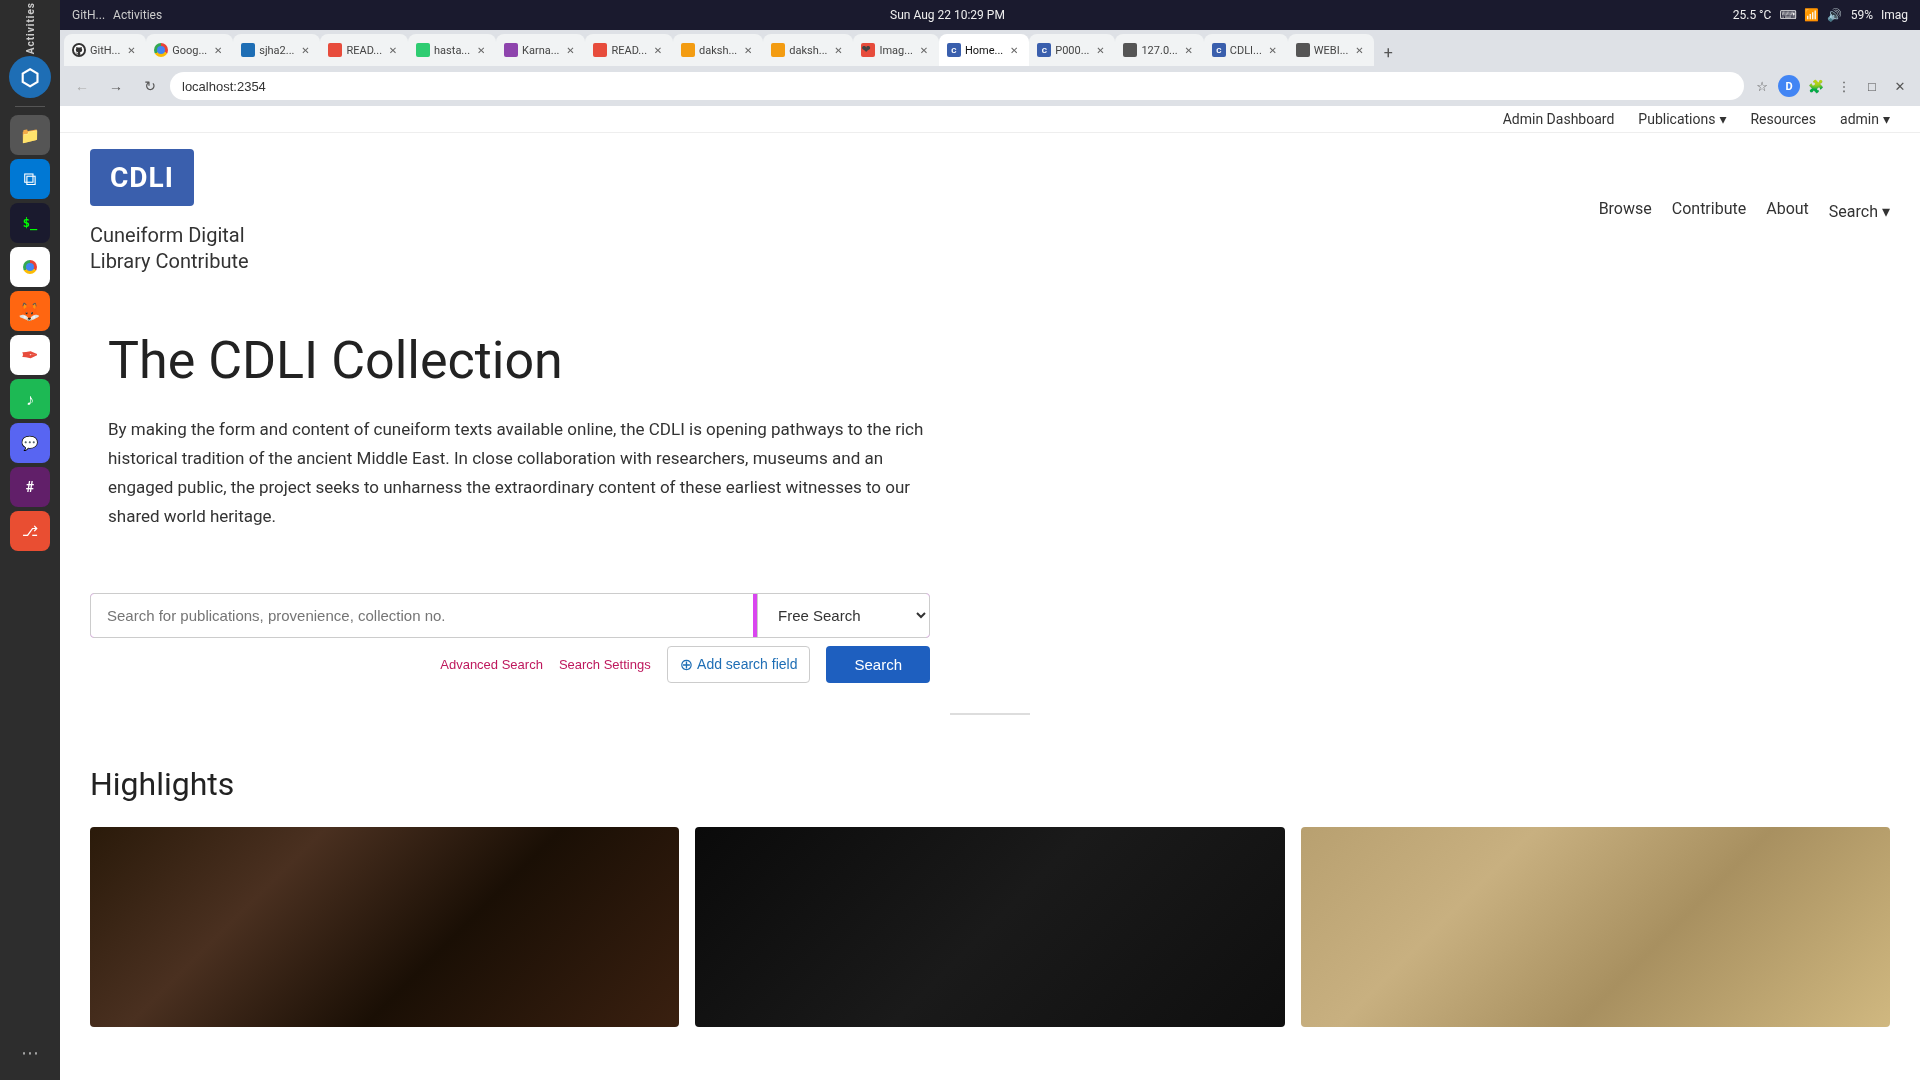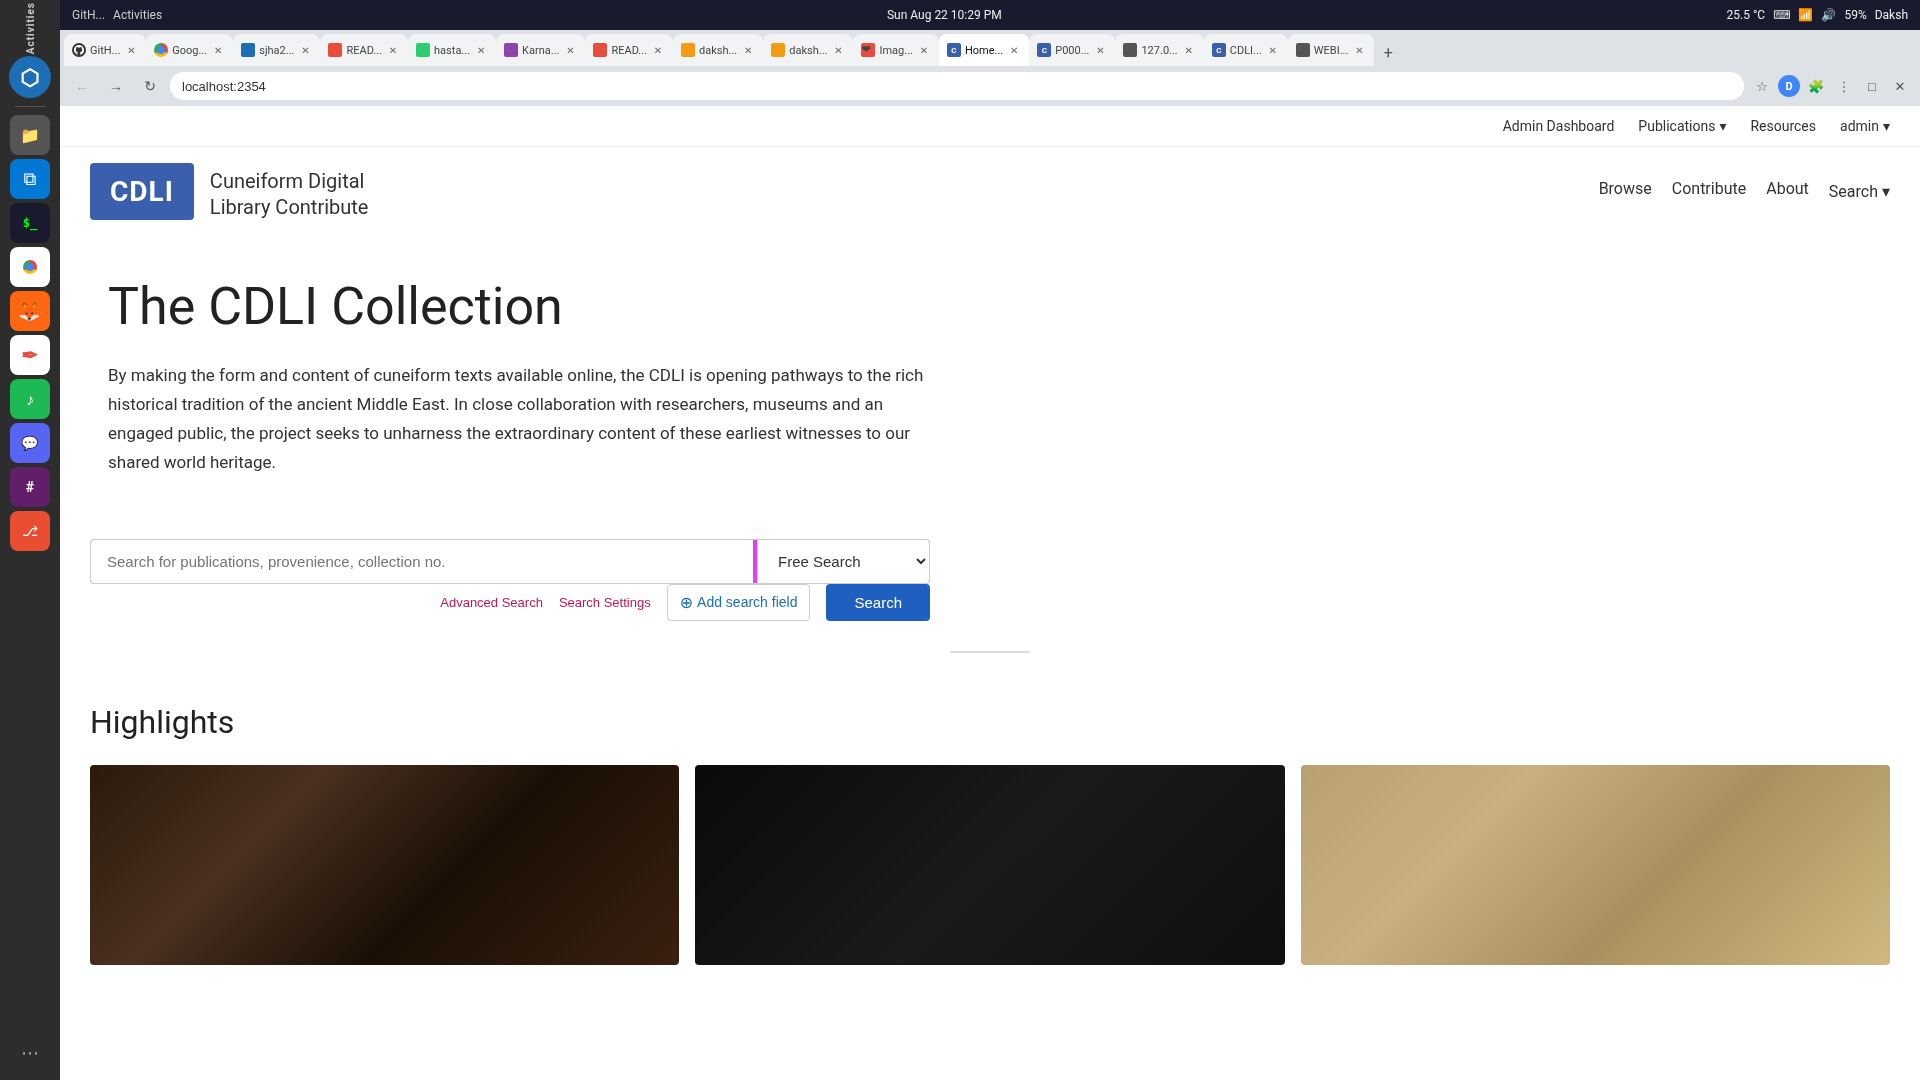--- a/index.html
+++ b/index.html
@@ -149,42 +149,42 @@
       background: #fff;
       overflow-y: auto;
     }
 
     
     .admin-nav {
       width: 100%;
       display: flex;
       justify-content: flex-end;
       align-items: center;
-      padding: 12px 30px;
+      padding: 5px 30px;
       border-bottom: 1px solid #eee;
       gap: 24px;
       background: #fff;
     }
     .admin-nav a {
       text-decoration: none;
       color: #333;
       font-size: 14px;
       cursor: pointer;
     }
     .admin-dropdown { display: flex; align-items: center; gap: 4px; cursor: pointer; font-size: 14px; color: #333; }
 
     
     .main-header {
       display: flex;
       align-items: center;
       justify-content: space-between;
       padding: 16px 30px;
       background: #fff;
     }
-    .logo-area { display: flex; align-items: flex-end; gap: 16px; }
+    .logo-area { display: flex; align-items: flex-start; gap: 16px; flex-direction: column; }
     .logo-box {
       background: #3a5fad;
       color: #fff;
       font-size: 28px;
       font-weight: bold;
       padding: 12px 20px;
       border-radius: 4px;
       letter-spacing: 1px;
     }
     .logo-text { font-size: 20px; color: #333; line-height: 1.3; }
@@ -221,21 +221,21 @@
     .search-area {
       padding: 0 30px 20px 30px;
       max-width: 900px;
     }
     .search-row {
       display: flex;
       gap: 4px;
       border: 1px solid #ccc;
       border-radius: 4px;
       overflow: hidden;
-      margin-bottom: 0;
+      margin-bottom: 8px;
       background: #d946ef;
     }
     .search-input {
       flex: 1;
       border: none;
       padding: 12px 16px;
       font-size: 15px;
       color: #666;
       outline: none;
       background: #fff;
@@ -381,21 +381,21 @@
   </div>
   <div class="system-bar-center">
     <span>Sun Aug 22  10:29 PM</span>
   </div>
   <div class="system-bar-right">
     <span>25.5 °C</span>
     <span>⌨</span>
     <span>📶</span>
     <span>🔊</span>
     <span>59%</span>
-    <span>Daksh</span>
+    <span>Imag</span>
   </div>
 </div>
 
 <div class="browser-window">
 
   <div class="tab-bar">
     <div class="tab">
       <div class="tab-favicon" style="background:#333;border-radius:50%;display:flex;align-items:center;justify-content:center;">
         <svg width="10" height="10" viewBox="0 0 16 16" fill="white">
             <path d="M8 0C3.58 0 0 3.58 0 8c0 3.54 2.29 6.53 5.47 7.59.4.07.55-.17.55-.38 0-.19-.01-.82-.01-1.49-2.01.37-2.53-.49-2.69-.94-.09-.23-.48-.94-.82-1.13-.28-.15-.68-.52-.01-.53.63-.01 1.08.58 1.23.82.72 1.21 1.87.87 2.33.66.07-.52.28-.87.51-1.07-1.78-.2-3.64-.89-3.64-3.95 0-.87.31-1.59.82-2.15-.08-.2-.36-1.02.08-2.12 0 0 .67-.21 2.2.82.64-.18 1.32-.27 2-.27.68 0 1.36.09 2 .27 1.53-1.04 2.2-.82 2.2-.82.44 1.1.16 1.92.08 2.12.51.56.82 1.27.82 2.15 0 3.07-1.87 3.75-3.65 3.95.29.25.54.73.54 1.48 0 1.07-.01 1.93-.01 2.2 0 .21.15.46.55.38A8.013 8.013 0 0016 8c0-4.42-3.58-8-8-8z"></path>

